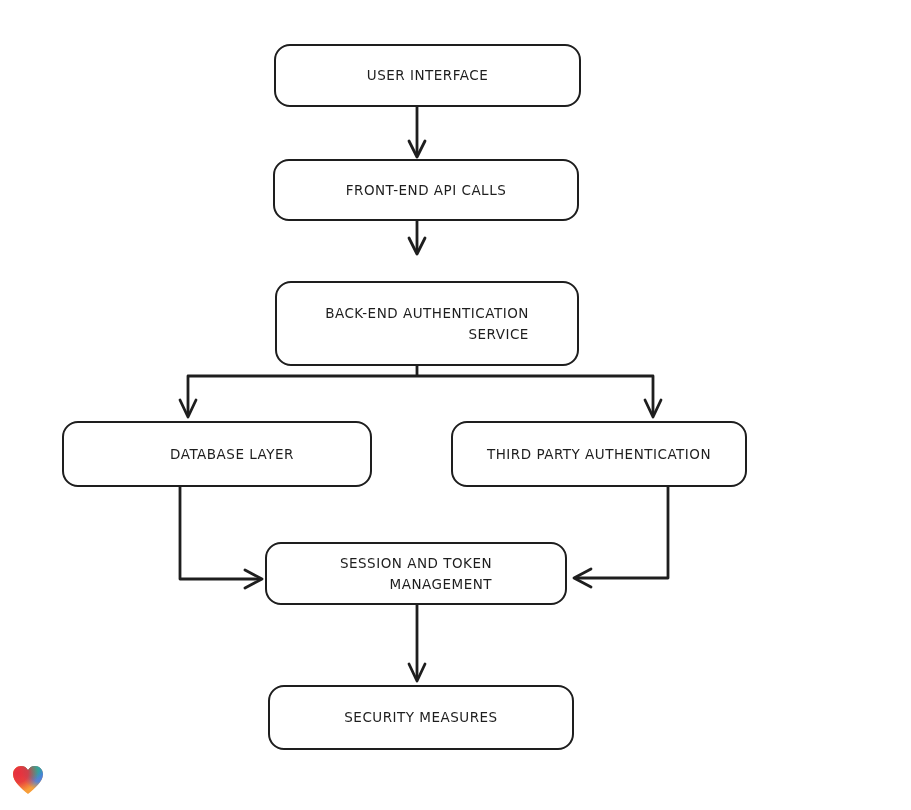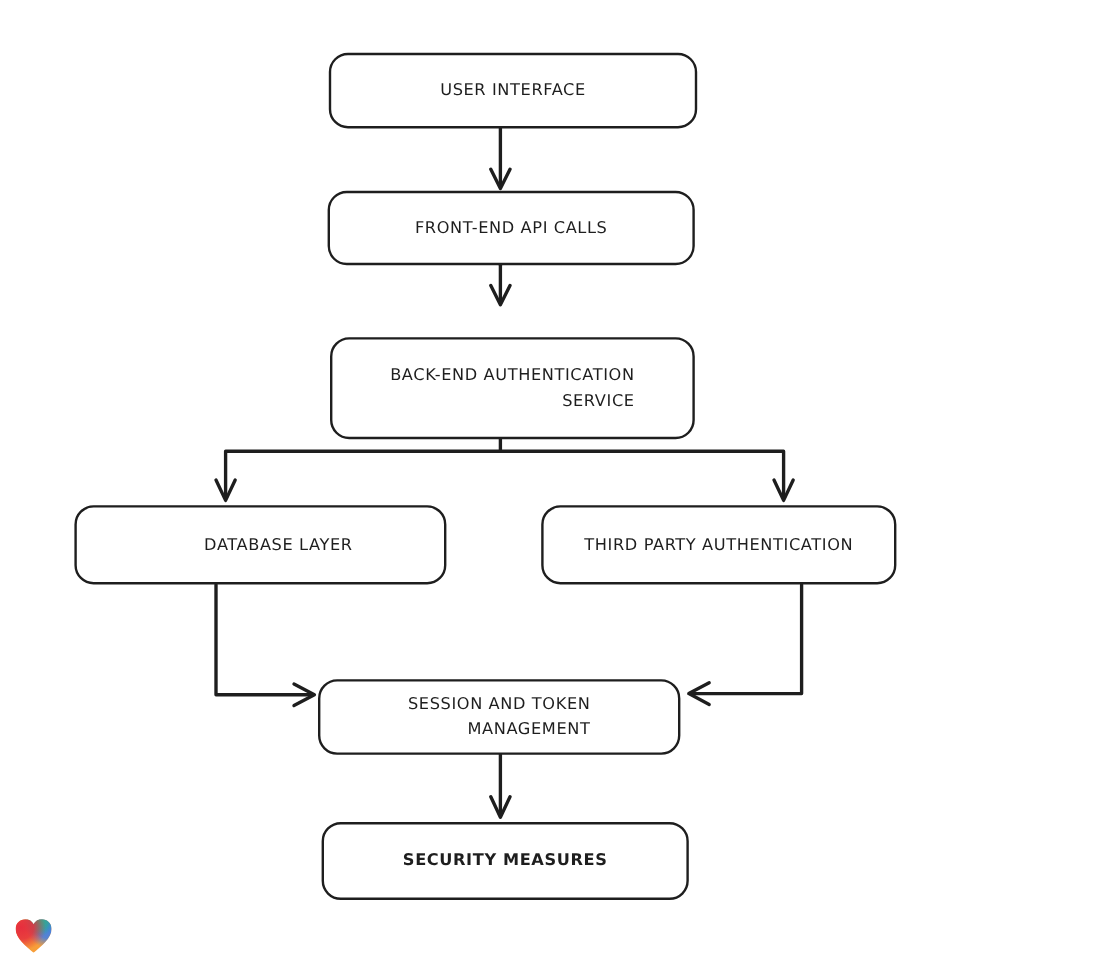--- a/index.html
+++ b/index.html
@@ -91,26 +91,26 @@
   </div>
 
   <div class="node" style="left:62px; top:421px; width:310px; height:66px;padding-left:30px;">
     <span class="label">DATABASE LAYER</span>
   </div>
 
   <div class="node" style="left:451px; top:421px; width:296px; height:66px;">
     <span class="label">THIRD PARTY AUTHENTICATION</span>
   </div>
 
-  <div class="node" style="left:265px; top:566px; width:302px; height:63px;">
+  <div class="node" style="left:265px; top:542px; width:302px; height:63px;">
     <span class="label">SESSION AND TOKEN
 MANAGEMENT</span>
   </div>
 
-  <div class="node" style="left:268px; top:685px; width:306px; height:65px;font-weight:bold;">
+  <div class="node" style="left:268px; top:685px; width:306px; height:65px;">
     <span class="label">SECURITY MEASURES</span>
   </div>
 
   <div class="logo">
     <svg width="34" height="32" viewBox="0 0 34 32">
       <defs>
         <clipPath id="heart-clip">
           <path d="M17 30 C 10.5 24.5 2 17.5 2 10.2 C 2 5.2 5.9 2 10 2 C 13.1 2 15.6 3.6 17 6.2 C 18.4 3.6 20.9 2 24 2 C 28.1 2 32 5.2 32 10.2 C 32 17.5 23.5 24.5 17 30 Z"></path>
         </clipPath>
         <radialGradient id="g-red" cx="0.2" cy="0.28" r="0.6">

